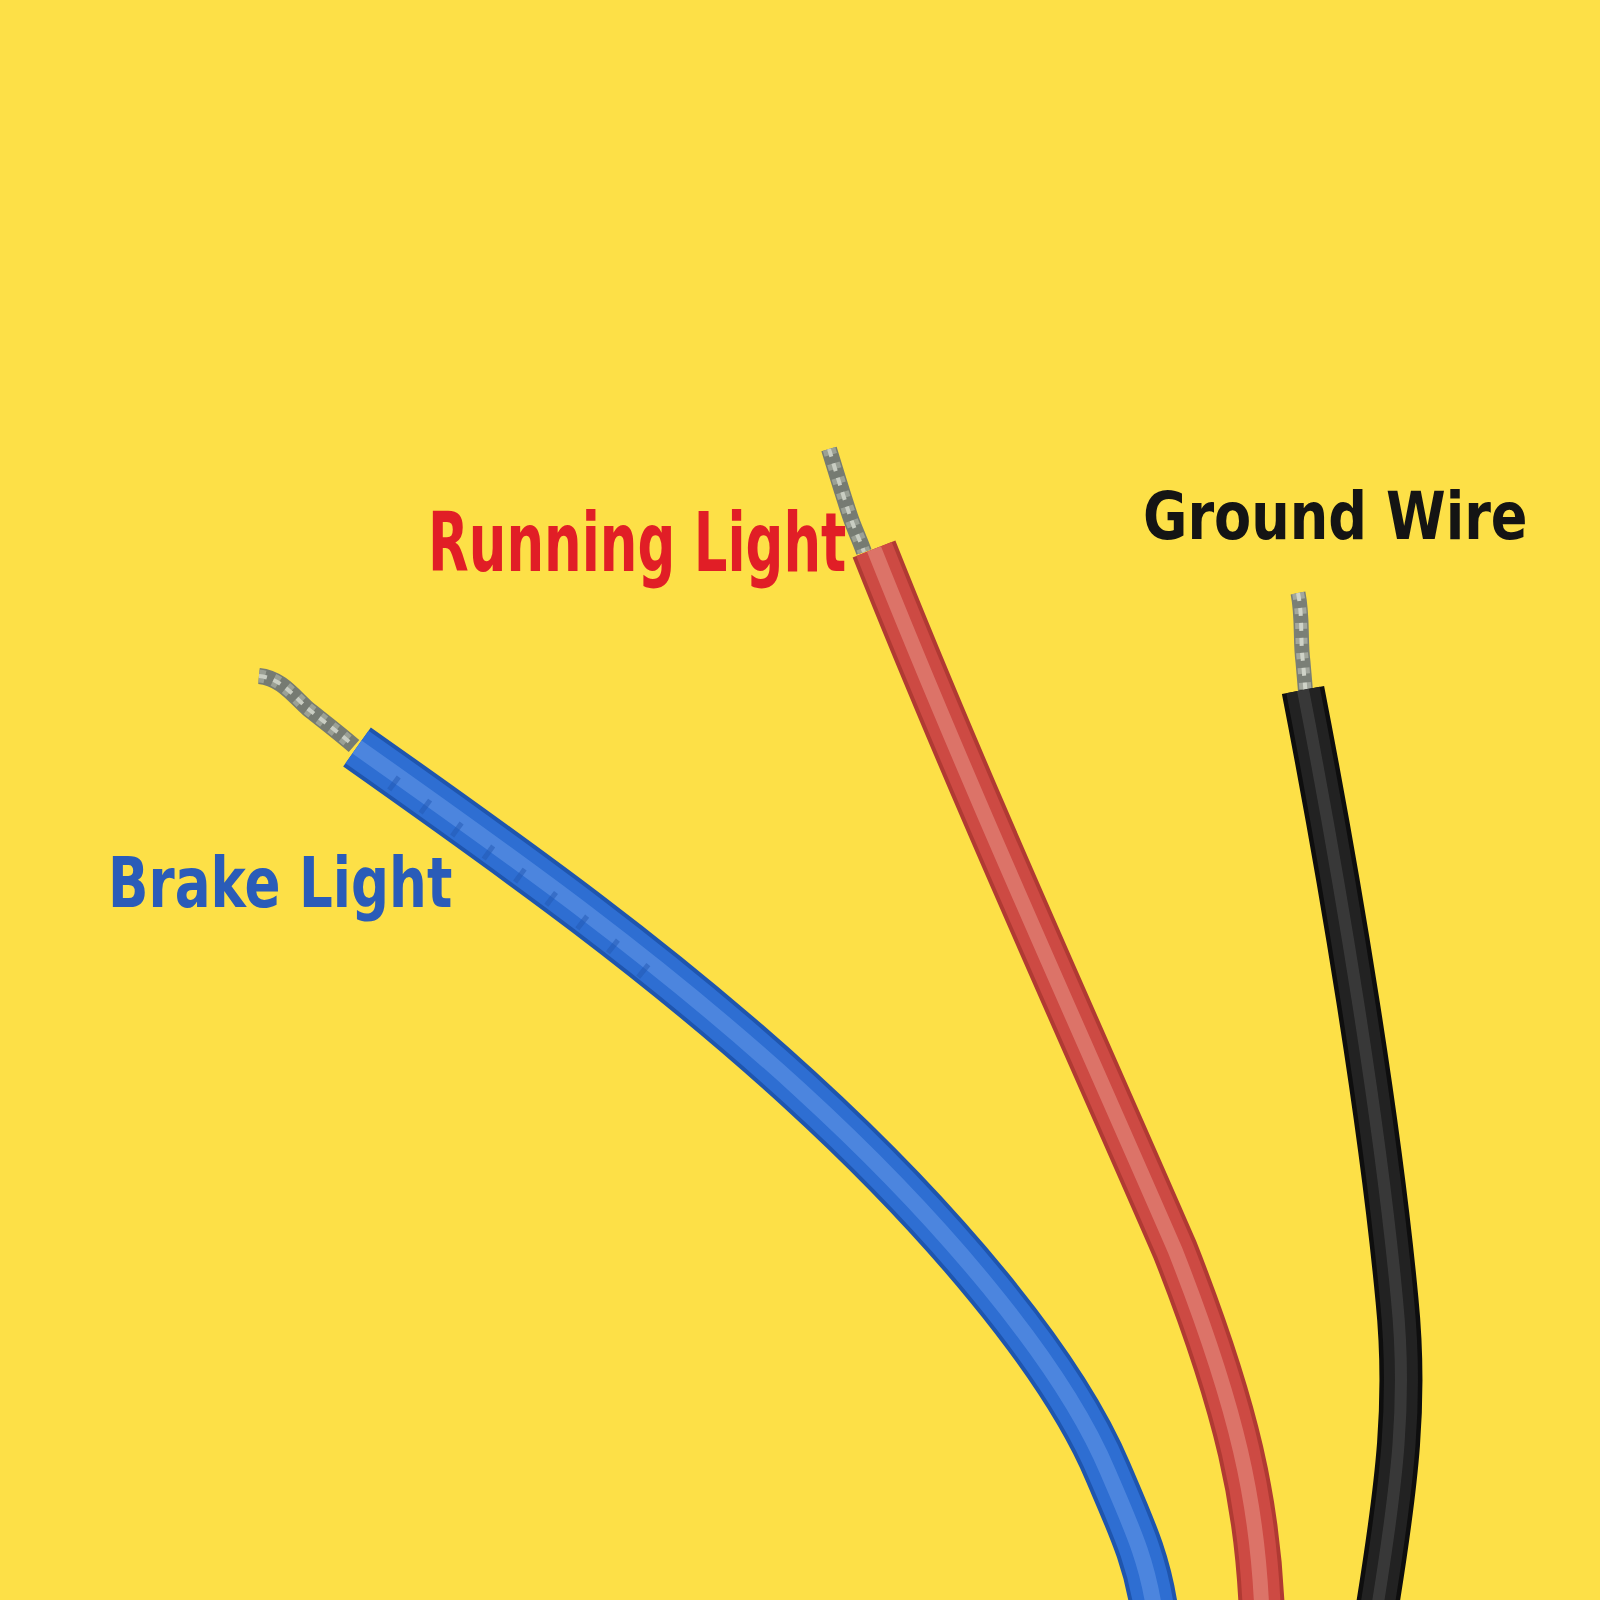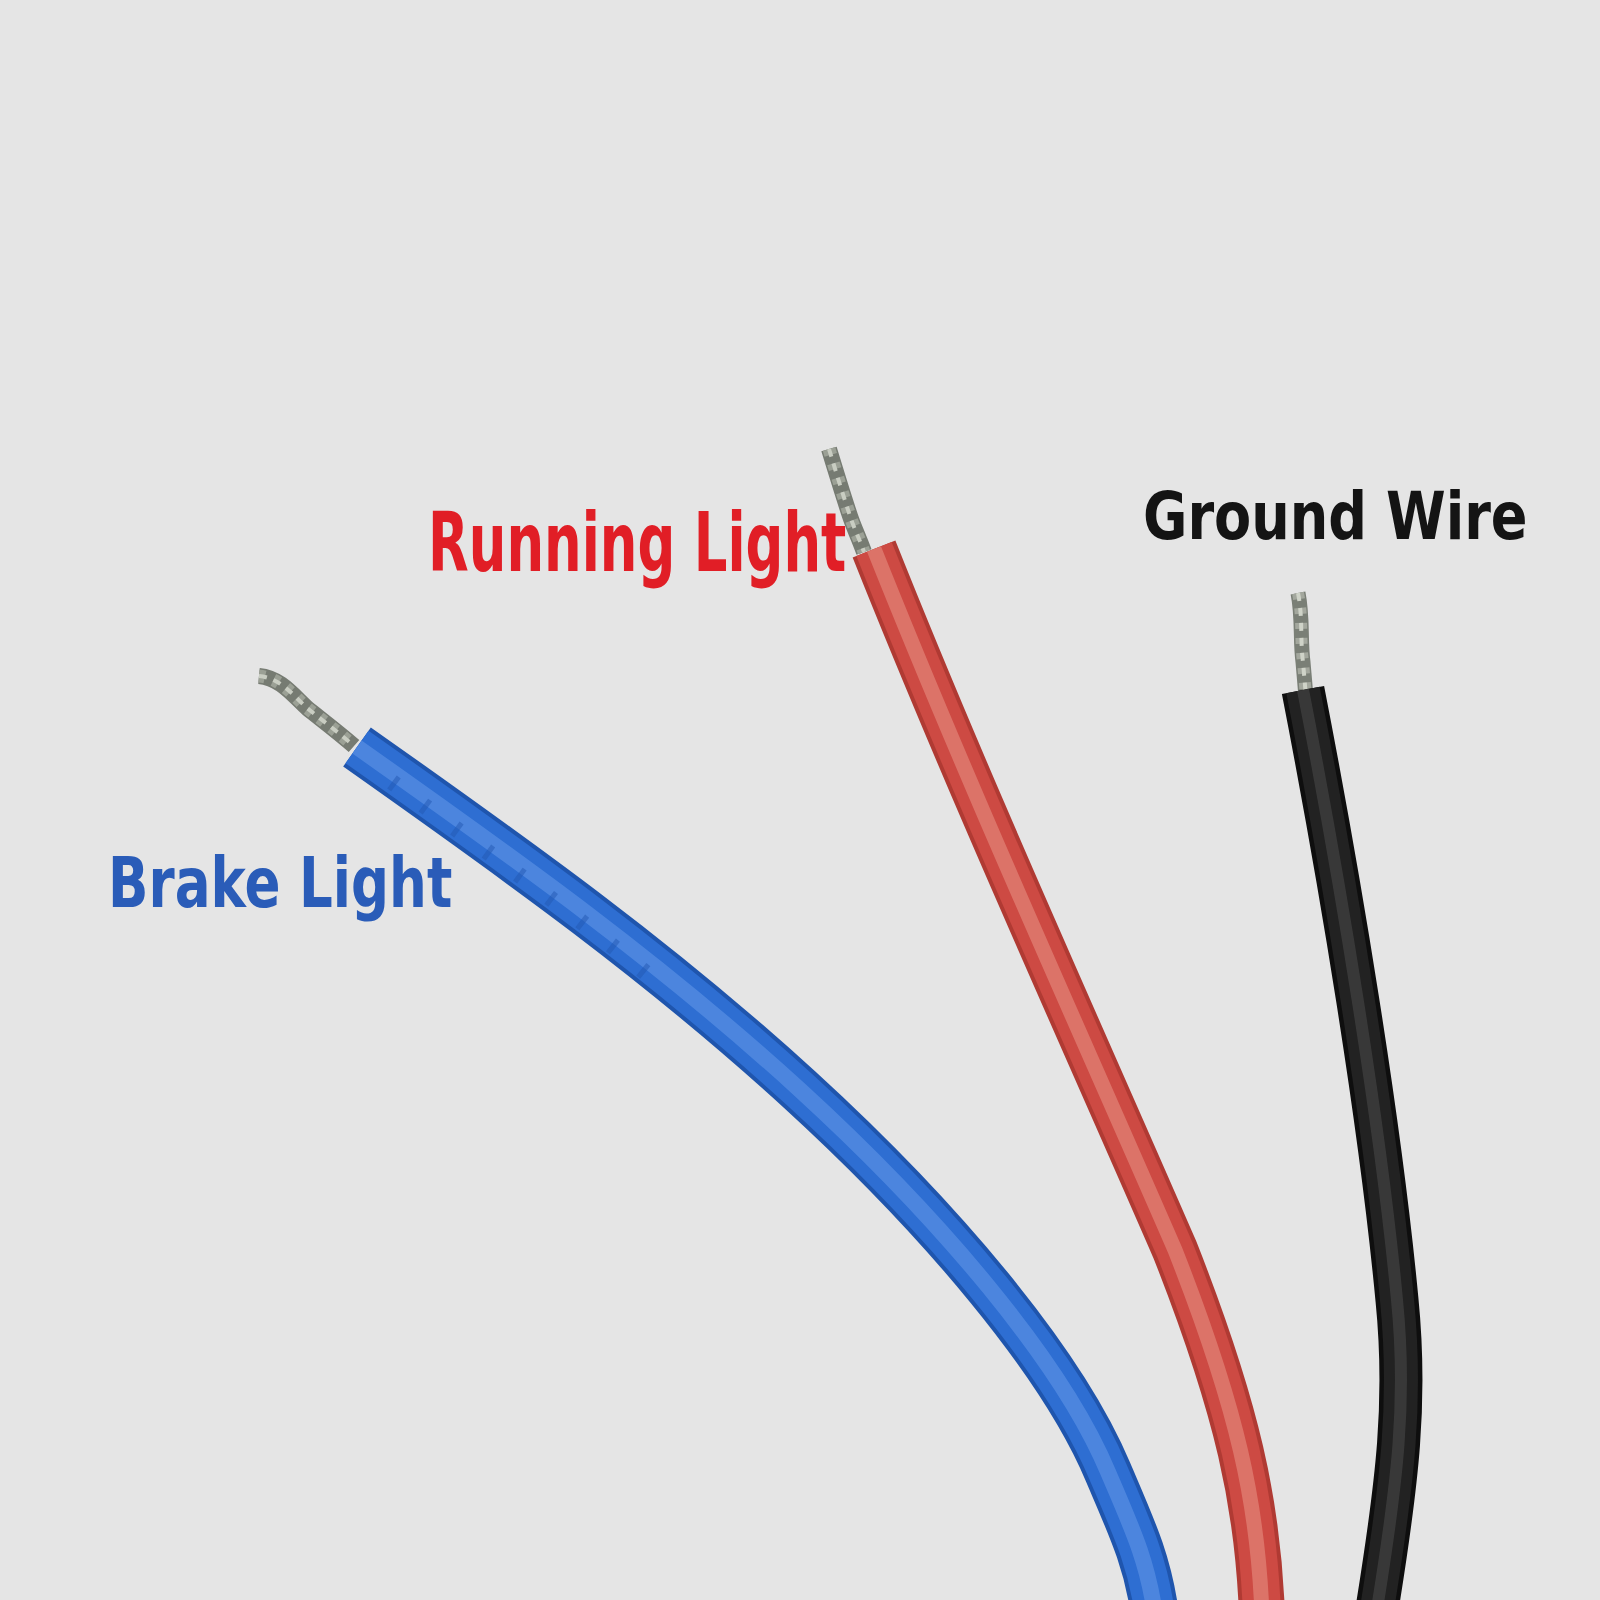--- a/index.html
+++ b/index.html
@@ -8,21 +8,21 @@
     background: #ffffff;
     width: 1600px;
     height: 1600px;
     overflow: hidden;
     font-family: "DejaVu Sans", "Liberation Sans", sans-serif;
   }
   .stage {
     position: relative;
     width: 1600px;
     height: 1600px;
-    background: #e5e5e5;
+    background: #fde047;
   }
   .stage svg {
     position: absolute;
     left: 0;
     top: 0;
     width: 1600px;
     height: 1600px;
     display: block;
   }
   .wire-label {

